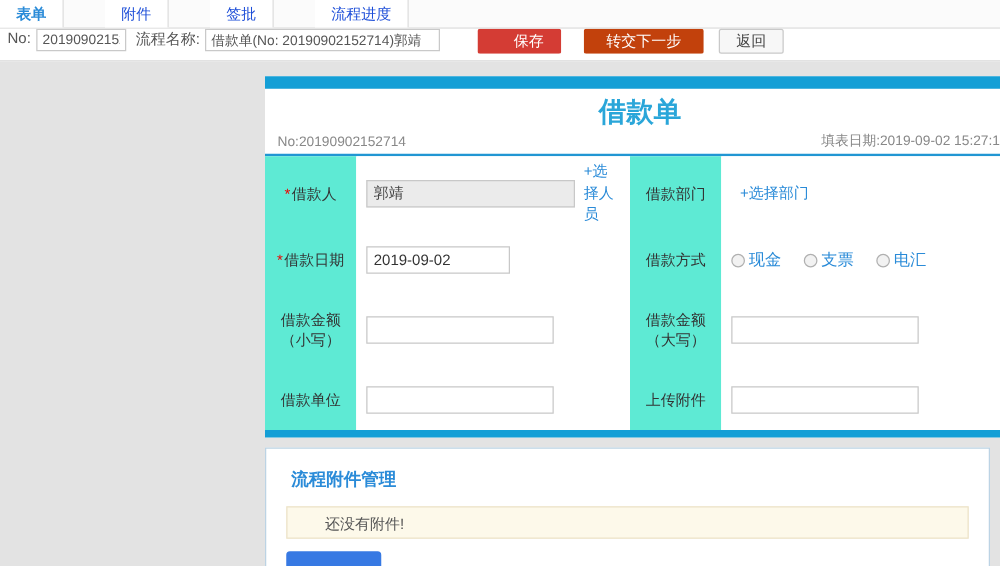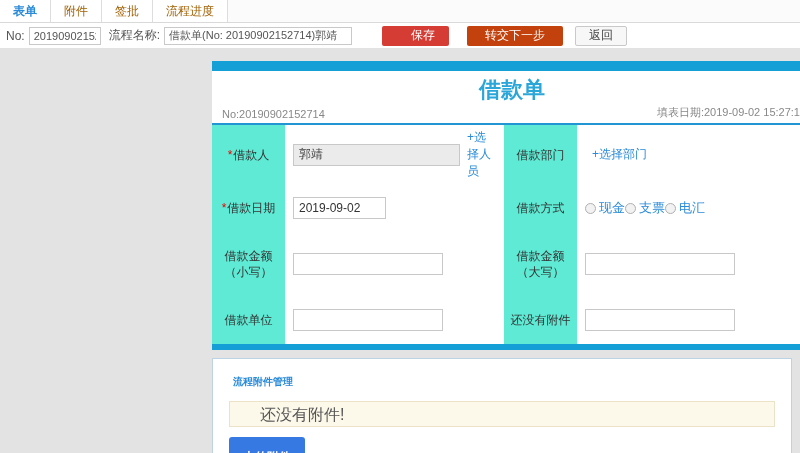--- a/index.html
+++ b/index.html
@@ -8,34 +8,34 @@
     position:relative; overflow:hidden;
     background:#e3e3e3;
     font-family:"Liberation Sans", sans-serif;
     font-size:12px; color:#333;
   }
 
   
   .tabbar {
     position:absolute; top:0; left:0; width:800px; height:23px;
     background:#fbfbfb; border-bottom:1px solid #d9d9d9;
-    display:flex; align-items:stretch;
+    display:flex; align-items:stretch;gap:33px;
   }
   .tab {
     padding:0 13px; display:flex; align-items:center;
     background:#fff; border-right:1px solid #ddd; cursor:pointer;
-    font-size:12px; color:#a16207;
+    font-size:12px; color:#1d4ed8;
   }
   .tab.active { color:#2a8bd8; font-weight:bold; background:#fff; }
 
   
   .cmdbar {
     position:absolute; top:23px; left:0; width:800px; height:26px;
     background:#ffffff; border-bottom:1px solid #e2e2e2;
-    display:flex; align-items:center; padding-left:6px; font-size:12px; color:#555;
+    display:flex; align-items:flex-start; padding-left:6px; font-size:12px; color:#555;
   }
   .cmdbar label { margin-right:4px; }
   .cmd-input {
     height:18px; border:1px solid #c9c9c9; font-size:11px; color:#555;
     padding:0 4px; background:#fff; font-family:"Liberation Sans",sans-serif;
   }
   .no-input { width:72px; }
   .name-input { width:188px; }
   .gap8 { width:8px; } 
   .btn {
@@ -67,39 +67,39 @@
     background:#5eead4; display:flex; align-items:center; justify-content:center;
     text-align:center; font-size:12px; color:#333; padding:16px 6px; line-height:16px;
   }
   .fld { display:flex; align-items:center; padding:4px 8px; background:#fff; }
   .req { color:#e00; margin-right:1px; }
   .inp {
     height:22px; border:1px solid #c8c8c8; font-size:12px; padding:0 5px;
     color:#333; background:#fff; font-family:"Liberation Sans",sans-serif;
   }
   .inp.readonly { background:#ebebeb; color:#444;font-family:Liberation Serif, serif; }
-  .w170 { width:170px; } .w115 { width:93px; } .w150 { width:150px; }
+  .w170 { width:170px; } .w115 { width:115px; } .w150 { width:150px; }
   a.sel-link { color:#2a8bd8; text-decoration:none; font-size:12px; margin-left:7px; cursor:pointer; }
-  .radio-group { display:flex; gap:0; }
+  .radio-group { display:flex; gap:18px; }
   .radio-opt { display:flex; align-items:center; cursor:pointer; }
   .radio-circle {
     width:11px; height:11px; border:1px solid #b0b0b0; border-radius:50%;
     background:#f2f2f2; margin-right:3px; display:inline-block;
   }
   .radio-label { color:#2a8bd8; font-size:13px; }
 
   
   .panel-attach {
     width:580px; margin-top:8px; background:#fff;
     border:1px solid #bcd3e4; padding:12px 16px 14px 16px;
   }
-  .attach-heading { color:#2a8bd8; font-size:10px; font-weight:bold; margin:4px 0 12px 4px; }
+  .attach-heading { color:#2a8bd8; font-size:14px; font-weight:bold; margin:4px 0 12px 4px; }
   .attach-empty {
     border:1px solid #ece2c8; background:#fdf9ea; color:#555;
-    font-size:16px; padding:6px 10px 6px 30px; height:26px; line-height:14px;
+    font-size:12px; padding:6px 10px 6px 30px; height:26px; line-height:14px;
   }
   .btn-upload {
     margin-top:10px; background:#3779e3; color:#fff; border:none; border-radius:3px;
     font-size:12px; font-weight:bold; padding:12px 14px; cursor:pointer;
     font-family:"Liberation Sans",sans-serif;
   }
 
   
   .panel-sign {
     width:580px; margin-top:8px; background:#fff;
@@ -183,21 +183,21 @@
       </div>
       <div class="lbl r3">借款金额（大写）</div>
       <div class="fld r3">
         <input class="inp w150" style="">
       </div>
 
       <div class="lbl r4">借款单位</div>
       <div class="fld r4">
         <input class="inp w150" style="">
       </div>
-      <div class="lbl r4">还没有附件</div>
+      <div class="lbl r4">上传附件</div>
       <div class="fld r4">
         <input class="inp w150" style="">
       </div>
     </div>
 
     <div class="blue-bar-bottom"></div>
   </div>
 
   <div class="panel-attach">
     <div class="attach-heading">流程附件管理</div>

